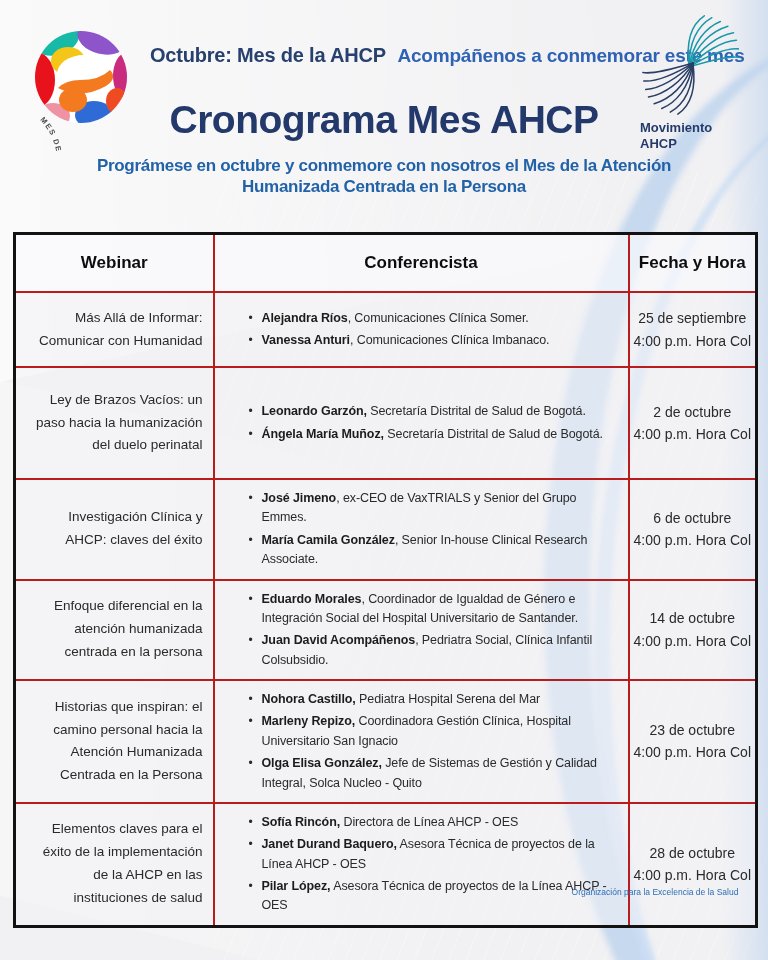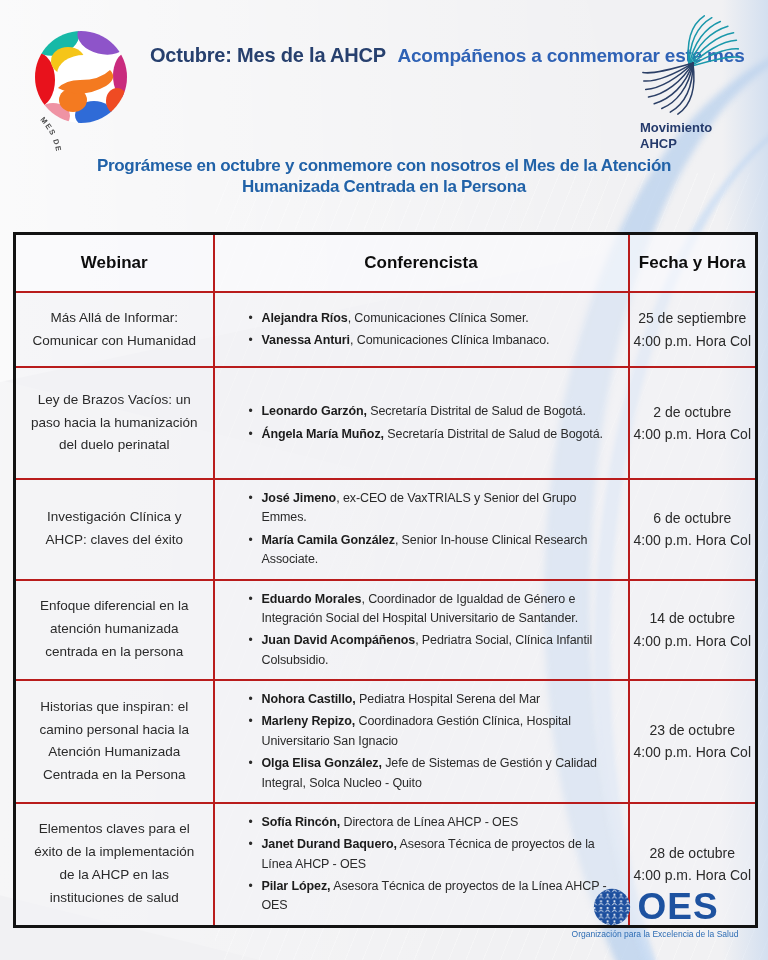--- a/index.html
+++ b/index.html
@@ -33,21 +33,21 @@
     font-size:39px;font-weight:bold;color:#23396b;letter-spacing:-.5px;}
   .subtitle{position:absolute;top:155px;left:50%;transform:translateX(-50%);width:600px;margin:0;
     text-align:center;font-size:17px;line-height:1.25;font-weight:bold;color:#2162a8;letter-spacing:-.3px;}
 
   
   table.sched{position:absolute;top:232px;left:13px;width:742px;border-collapse:collapse;
     border:3px solid #121212;table-layout:fixed;}
   table.sched th,table.sched td{border:2px solid #b91c1c;vertical-align:middle;}
   table.sched th{height:54px;background:rgba(250,250,252,.72);font-size:17px;font-weight:bold;color:#0d0d0d;text-align:center;}
   table.sched td{background:rgba(243,243,246,.55);color:#2a2a2a;}
-  td.webinar{text-align:center;font-size:13.5px;line-height:1.7;padding:6px 10px;}
+  td.webinar{text-align:right;font-size:13.5px;line-height:1.7;padding:6px 10px;}
   td.conf{padding:6px 10px 6px 10px;font-size:12.5px;letter-spacing:-.1px;}
   td.conf ul{list-style:none;margin:0;padding:0 0 0 24px;}
   td.conf li{position:relative;padding-left:13px;margin:3px 0;line-height:1.55;}
   td.conf li::before{content:"\2022";position:absolute;left:0;top:0;font-size:12px;}
   td.conf .nm{font-weight:bold;color:#1c1c1c;text-align:right;}
   td.fecha{text-align:center;font-size:14px;line-height:1.6;padding:4px;color:#2b2b2b;}
   tr.r1{height:75px;} tr.r2{height:112px;} tr.r3{height:73px;}
   tr.r4{height:90px;} tr.r5{height:106px;} tr.r6{height:116px;}
 
   
@@ -124,20 +124,21 @@
           <path d="M56,54 C44,74 26,87 9,90"></path>
           <path d="M56,54 C40,70 21,81 6,82"></path>
           <path d="M56,54 C36,66 17,74 4,73"></path>
           <path d="M56,54 C32,61 13,66 3,64"></path>
         </g>
       </svg>
       <div class="lr-txt">Movimiento</div>
       <div class="lr-txt">AHCP</div>
     </div>
 
+    <h1 class="title">Cronograma Mes AHCP</h1>
     <p class="subtitle">Prográmese en octubre y conmemore con nosotros el Mes de la Atención Humanizada Centrada en la Persona</p>
 
     <table class="sched">
       <colgroup>
         <col style="width:199px">
           <col style="width:415px">
           <col style="width:128px">
       </colgroup>
       <thead>
         <tr>
@@ -224,30 +225,17 @@
           </td>
           <td class="fecha">
             <div>28 de octubre</div>
             <div>4:00 p.m. Hora Col</div>
           </td>
         </tr>
       </tbody>
     </table>
 
     <div class="footer">
-      <div class="oes-row">
-        <svg width="42" height="42" viewBox="0 0 44 44">
-          <defs>
-            <pattern id="ppl" width="7" height="7" patternUnits="userSpaceOnUse">
-              <circle cx="3.5" cy="2" r="1.1" fill="#ffffff"></circle>
-              <path d="M1.2,6.2 L3.5,3.8 L5.8,6.2" stroke="#ffffff" stroke-width="1" fill="none"></path>
-            </pattern>
-          </defs>
-          <circle cx="22" cy="22" r="19" fill="#1d4f9e"></circle>
-          <circle cx="22" cy="22" r="19" fill="url(#ppl)"></circle>
-        </svg>
-        <span class="oes-acronym">OES</span>
-      </div>
       <div class="oes-tagline">Organización para la Excelencia de la Salud</div>
     </div>
 
   </div>
 </div>
 
 </body></html>

